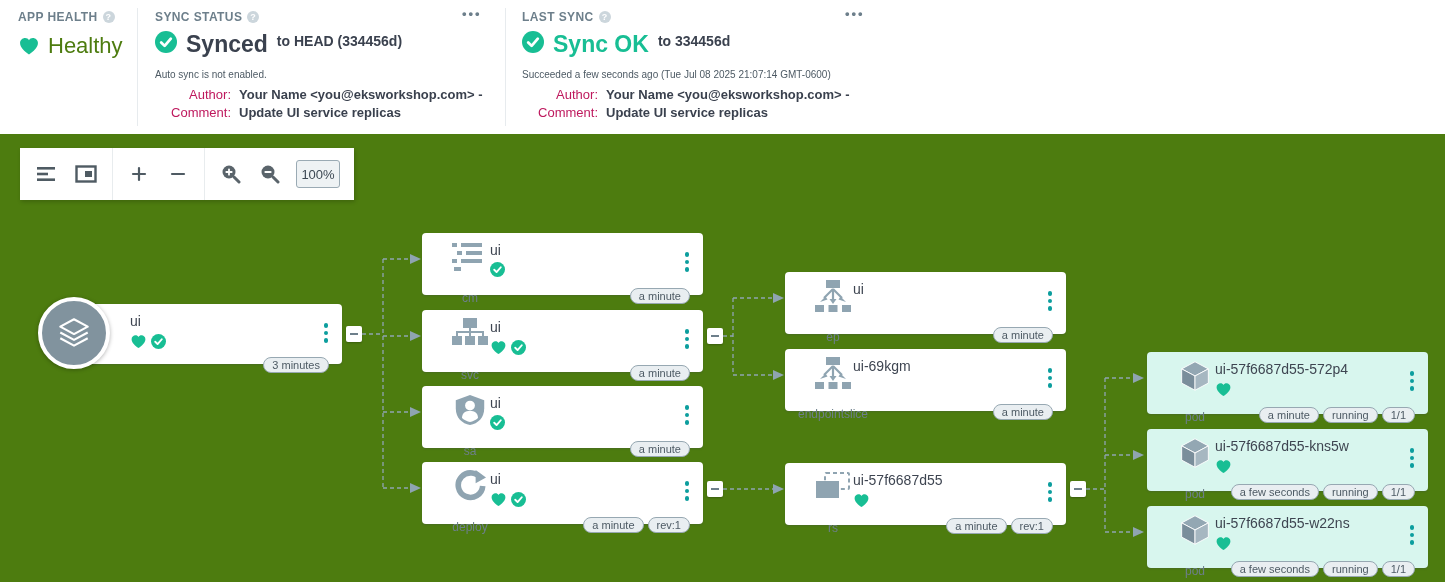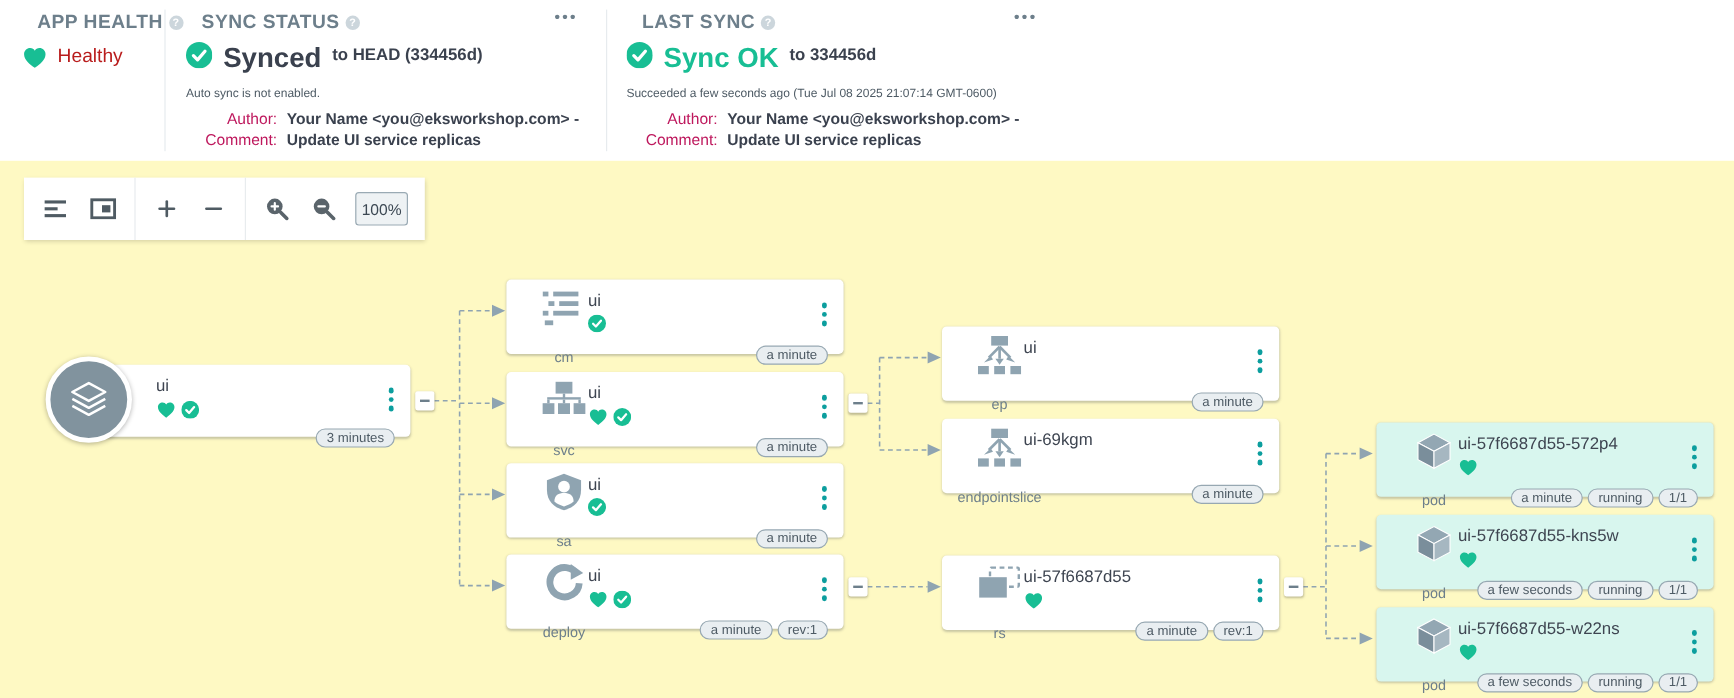--- a/index.html
+++ b/index.html
@@ -3,38 +3,38 @@
 <meta charset="utf-8">
 <style>
   html,body{margin:0;padding:0;}
   body{font-family:"Liberation Sans",sans-serif;background:#fff;}
   #app{position:relative;width:1445px;height:582px;overflow:hidden;background:#fff;}
 
   
   .header{position:absolute;left:0;top:0;width:1445px;height:134px;background:#fff;}
   .hdr-divider{position:absolute;top:8px;width:1px;height:118px;background:#e7ebee;}
   .sec{position:absolute;top:10px;}
-  .sec-label{font-size:16px;font-weight:bold;color:#6d7f8b;letter-spacing:.4px;display:flex;align-items:center;gap:5px;margin-left:13px;}
+  .sec-label{font-size:12px;font-weight:bold;color:#6d7f8b;letter-spacing:.4px;display:flex;align-items:center;gap:5px;}
   .info-icon{width:12px;height:12px;border-radius:50%;background:#ccd6dc;color:#fff;font-size:9px;line-height:12px;text-align:center;display:inline-block;}
   .info-icon::after{content:"?";}
   .status-row{display:flex;gap:9px;margin-top:7px;}
   .big-status{font-size:23px;font-weight:bold;color:#3a414e;}
   .big-status.green{color:#18be94;}
   .rev{font-size:14px;font-weight:bold;color:#3a414e;position:relative;top:2px;}
   .note{font-size:10px;color:#4d5a64;margin-top:11px;}
   .meta{display:grid;grid-template-columns:76px auto;column-gap:8px;row-gap:3px;margin-top:7px;font-size:13px;}
   .meta .k{color:#be185d;text-align:right;}
   .meta .v{color:#3a414e;font-weight:bold;}
   .hmenu{position:absolute;top:6px;color:#6d7f8b;font-size:13px;letter-spacing:2px;cursor:pointer;font-weight:bold;}
   .hmenu::before{content:"•••";}
   .healthy-row{display:flex;align-items:center;gap:8px;margin-top:9px;}
-  .healthy-text{font-size:16px;font-weight:500;color:#b91c1c;}
+  .healthy-text{font-size:22px;font-weight:500;color:#4d7c0f;}
 
   
-  .graph{position:absolute;left:0;top:134px;width:1445px;height:448px;background:#fef9c3;}
+  .graph{position:absolute;left:0;top:134px;width:1445px;height:448px;background:#4d7c0f;}
 
   
   .toolbar{position:absolute;left:20px;top:14px;height:52px;background:#fff;box-shadow:1px 2px 4px rgba(0,0,0,.18);display:flex;align-items:center;padding:0 14px;gap:13px;}
   .tb-btn{display:flex;align-items:center;justify-content:center;width:26px;height:30px;cursor:pointer;color:#4f5b63;}
   .tb-sep{width:1px;align-self:stretch;background:#e8ecee;}
   .zoom-box{width:42px;height:26px;border:1px solid #9aaab4;background:#eef2f4;border-radius:3px;font-size:13px;color:#3c4853;display:flex;align-items:center;justify-content:center;}
 
   
   .node{position:absolute;width:281px;height:62px;background:#fff;border-radius:4px;box-shadow:0 1px 2px rgba(60,70,80,.28);cursor:pointer;}
   .node.pod{background:#d8f6ee;}

